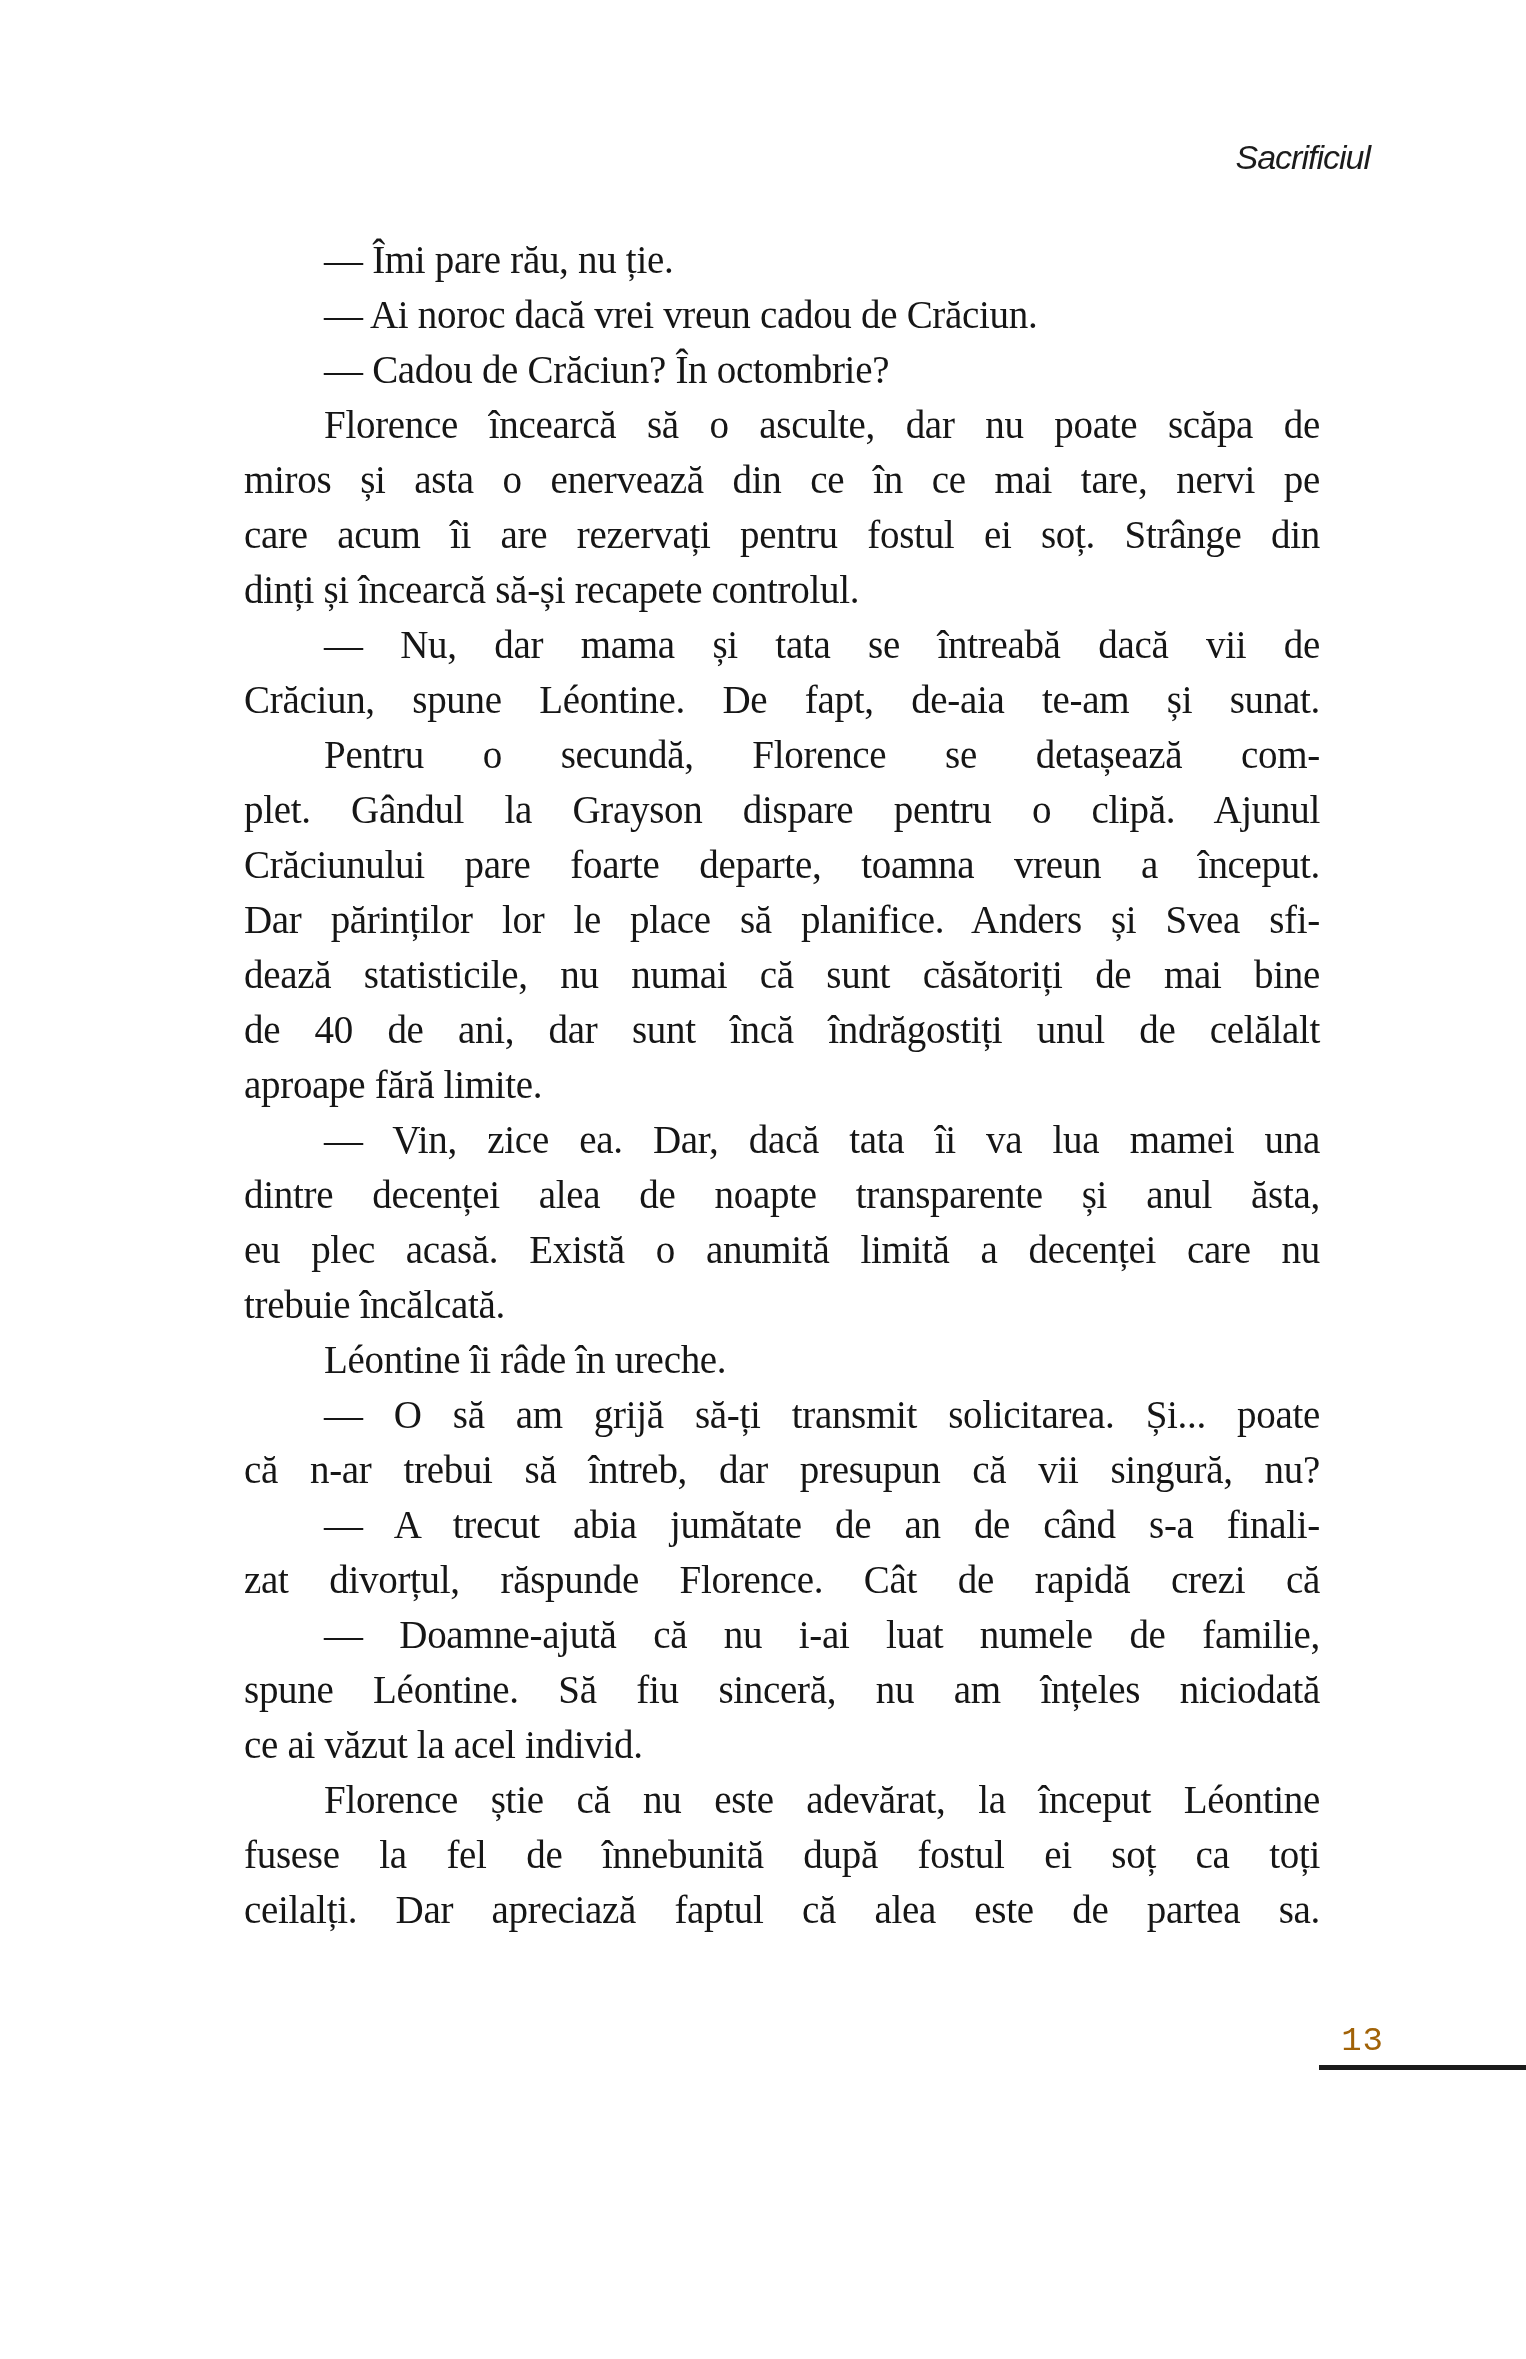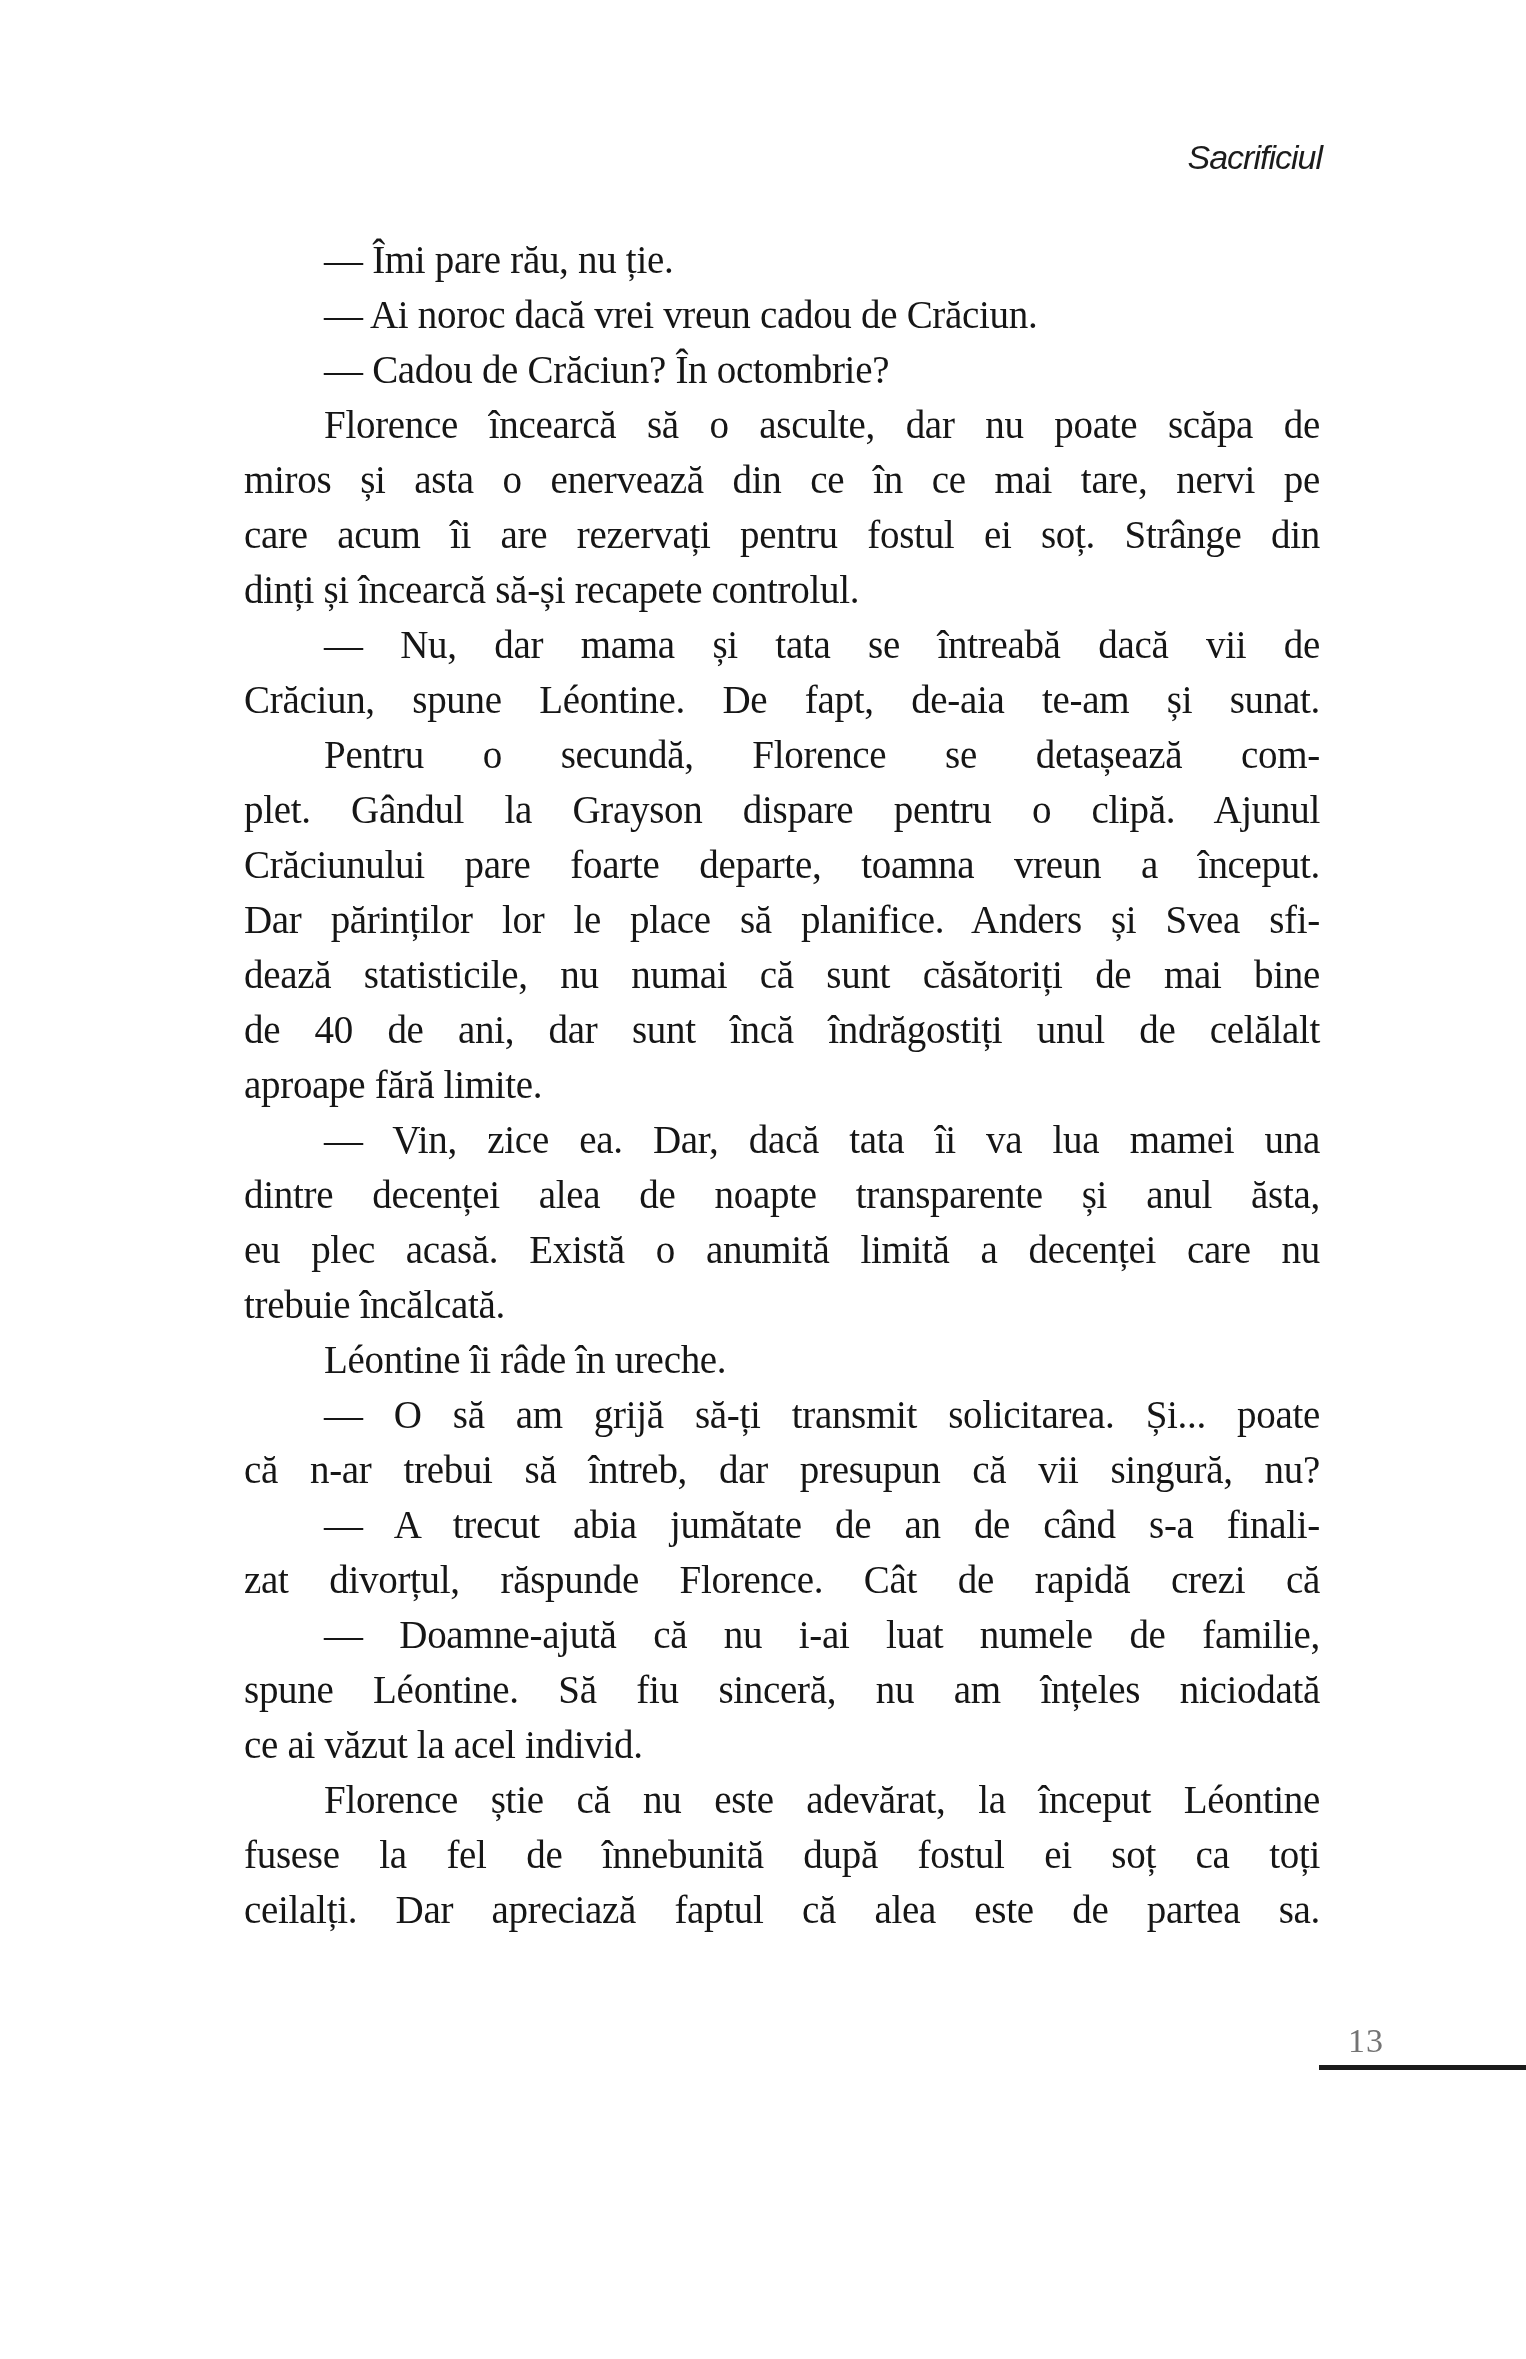--- a/index.html
+++ b/index.html
@@ -20,20 +20,21 @@
     position: absolute;
     top: 138px;
     left: 0;
     width: 1322px;
     text-align: right;
     font-family: "Liberation Sans", "DejaVu Sans", sans-serif;
     font-style: italic;
     font-size: 34px;
     letter-spacing: -1px;
     color: #1c1c1c;
+    padding-left: 48px;
   }
   .body-text {
     position: absolute;
     left: 209px;
     top: 232px;
     width: 1111px;
     font-size: 39px;
     line-height: 55px;
     letter-spacing: -0.3px;
     color: #161616;
@@ -49,24 +50,24 @@
   }
   .line.indent {
     text-indent: 80px;
   }
   .page-number {
     position: absolute;
     top: 2022px;
     left: 0;
     width: 1384px;
     text-align: right;
-    font-family: Liberation Serif, serif;
+    font-family: Liberation Mono, monospace;
     font-size: 34px;
     letter-spacing: 1px;
-    color: #737373;
+    color: #a16207;
   }
   .footer-rule {
     position: absolute;
     top: 2065px;
     left: 1319px;
     right: 0;
     height: 5px;
     background: #1b1b1b;
   }
 </style>

